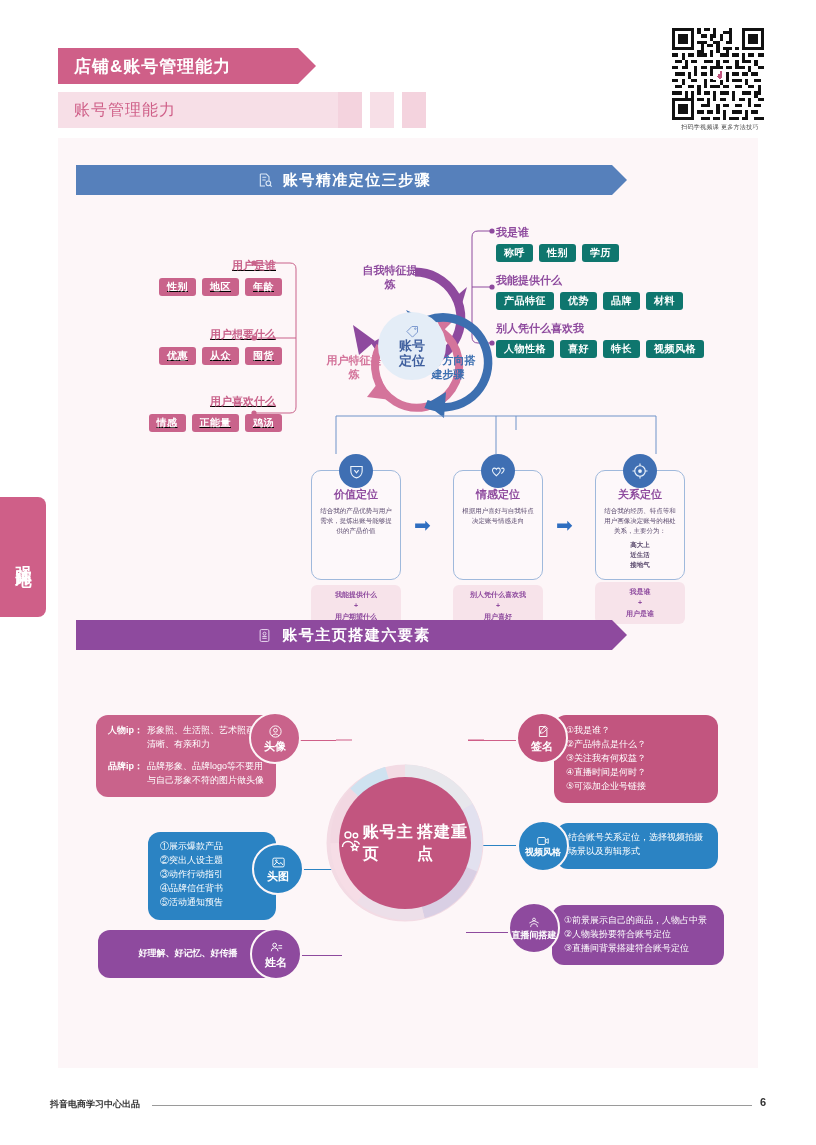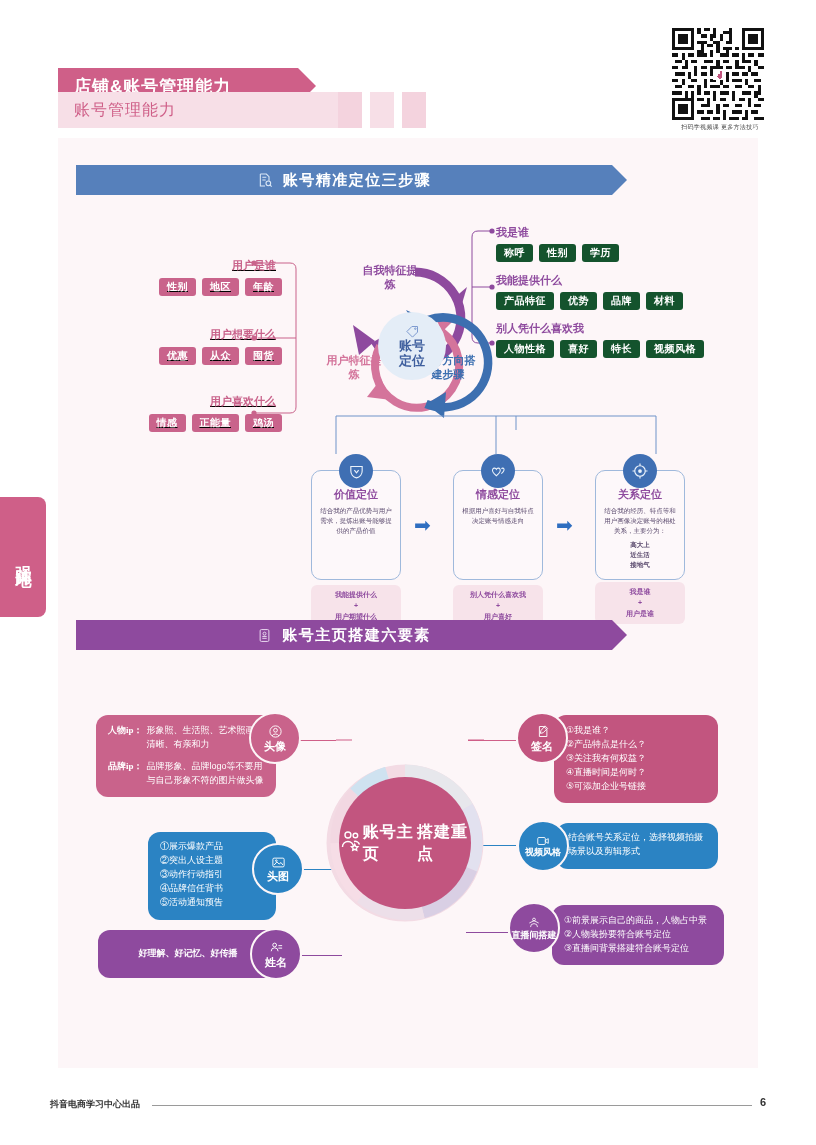--- a/index.html
+++ b/index.html
@@ -21,21 +21,21 @@
     display: flex; align-items: center; justify-content: center;
     letter-spacing: 3px;
     writing-mode: vertical-rl; text-orientation: upright;
   }
 
   
   .hdr-band1 {
     position: absolute; left: 58px; top: 48px;
     width: 240px; height: 36px; background: #cf5f88;
     display: flex; align-items: center; padding-left: 16px;
-    color: #fff; font-weight: bold; font-size: 17px; letter-spacing: 1px; margin-top: 20px;
+    color: #fff; font-weight: bold; font-size: 17px; letter-spacing: 1px;
   }
   .hdr-band1::after {
     content: ""; position: absolute; right: -18px; top: 0;
     border-top: 18px solid transparent; border-bottom: 18px solid transparent;
     border-left: 18px solid #cf5f88;
   }
   .hdr-band2 {
     position: absolute; left: 58px; top: 92px;
     width: 288px; height: 36px; background: #f7dfe7;
     display: flex; align-items: center; padding-left: 16px;
@@ -74,21 +74,21 @@
   #banner-six { top: 620px; background: #8e4a9e; }
   #banner-six::after { border-left: 15px solid #8e4a9e; }
 
   
   .chip {
     display: inline-flex; align-items: center; justify-content: center;
     height: 18px; border-radius: 3px; color: #fff;
     font-size: 10px; font-weight: bold; padding: 0 8px; letter-spacing: .5px;
   }
   .chip.pink { background: #c9638b; }
-  .chip.purple { background: #14532d; }
+  .chip.purple { background: #0f766e; }
 
   .grp-label { font-size: 11px; font-weight: bold; }
   .grp-label.pink { color: #c9638b; }
   .grp-label.purple { color: #8e4a9e; }
 
   .tagrow { display: flex; gap: 6px; }
 
   
   .lgroup { position: absolute; width: 200px; text-align: right; text-decoration: underline; }
   .lgroup .grp-label { display: block; margin-bottom: 5px; margin-right: 6px; }
@@ -157,21 +157,21 @@
   }
   .elem-box {
     position: absolute; border-radius: 12px; color: #fff;
     font-size: 9px; line-height: 1.55; padding: 9px 12px; z-index: 2;
   }
   .c-pink { background: #c9638b; }
   .c-blue { background: #2b83c3; font-family: Liberation Mono, monospace; }
   .c-purple { background: #8e4a9e; }
   .c-dpink { background: #c2557f; }
   .kvline { display: flex; gap: 4px; }
-  .kvline .k { white-space: nowrap; font-weight: bold; font-family: Liberation Serif, serif; }
+  .kvline .k { white-space: nowrap; font-weight: bold; }
 
   
   .hline { position: absolute; height: 1px; background: #cf5f88; }
   .hline.blue { background: #2b83c3; }
   .hline.purple { background: #8e4a9e; }
 
   
   .footer-text { position: absolute; left: 50px; top: 1098px; font-size: 9px; color: #333; font-weight: bold; }
   .footer-rule { position: absolute; left: 152px; top: 1105px; width: 600px; height: 1px; background: #9a9a9a; }
   .footer-page { position: absolute; right: 50px; top: 1096px; font-size: 11px; font-weight: bold; color: #333; }

